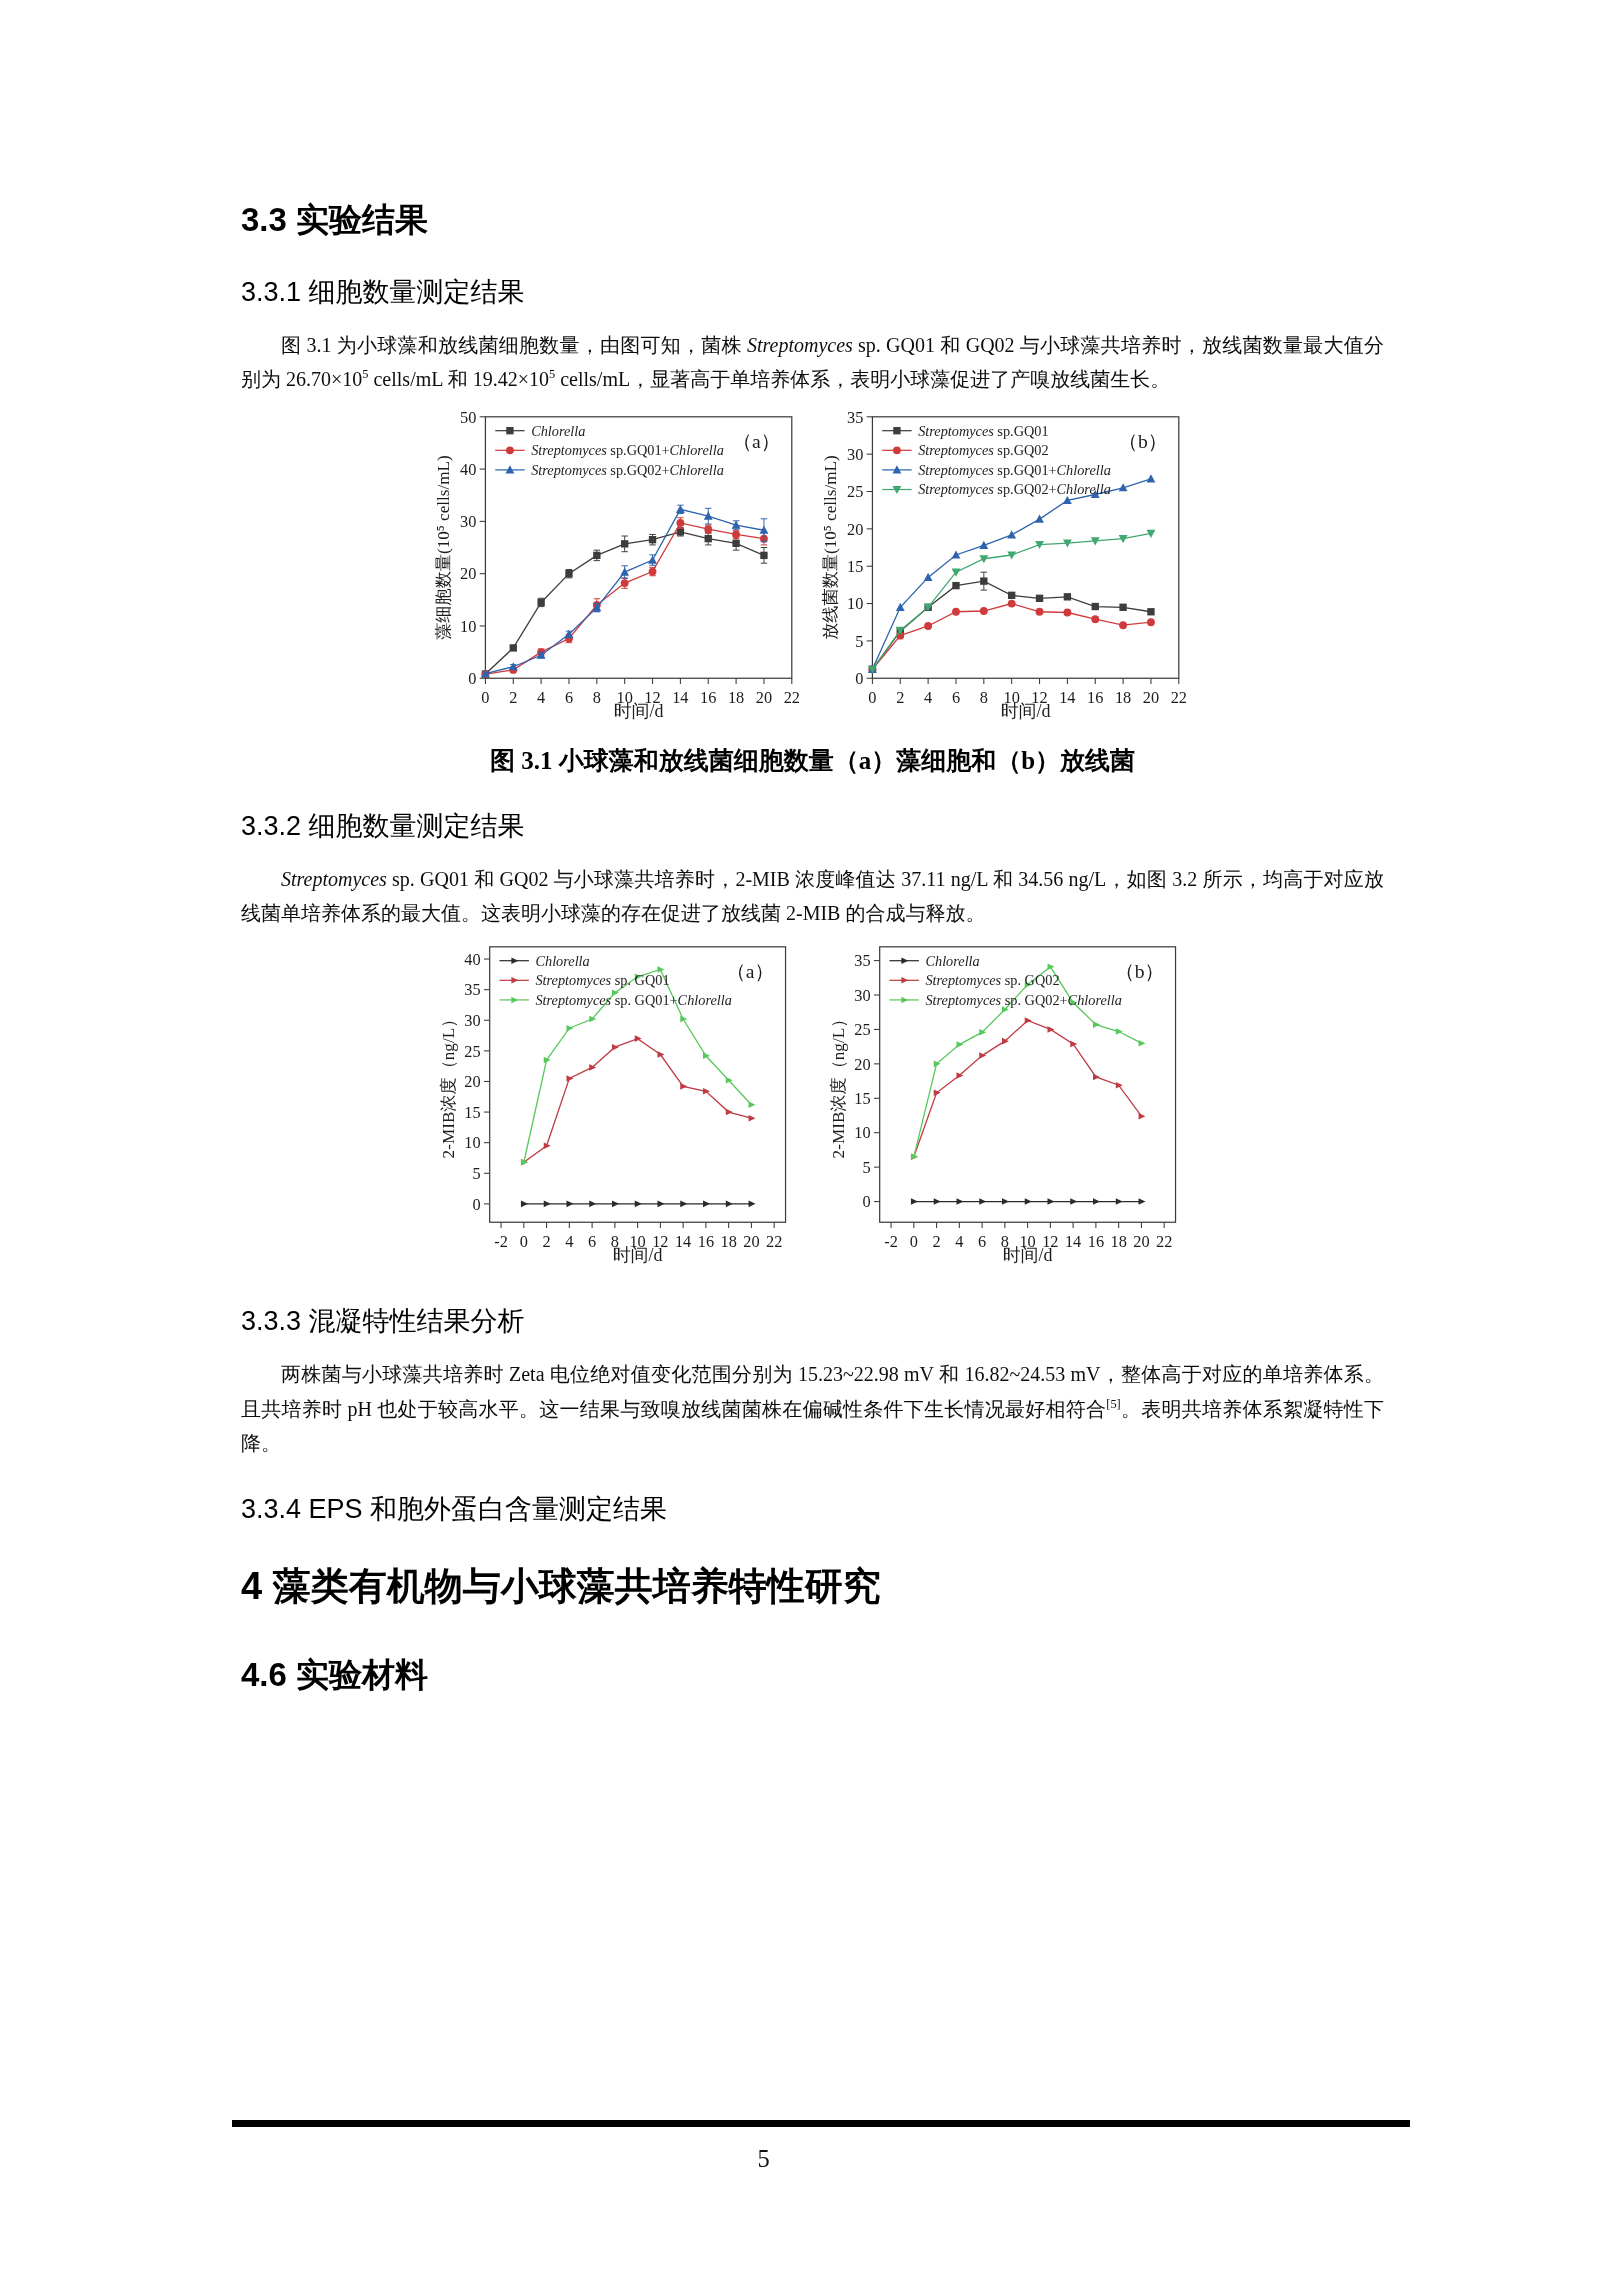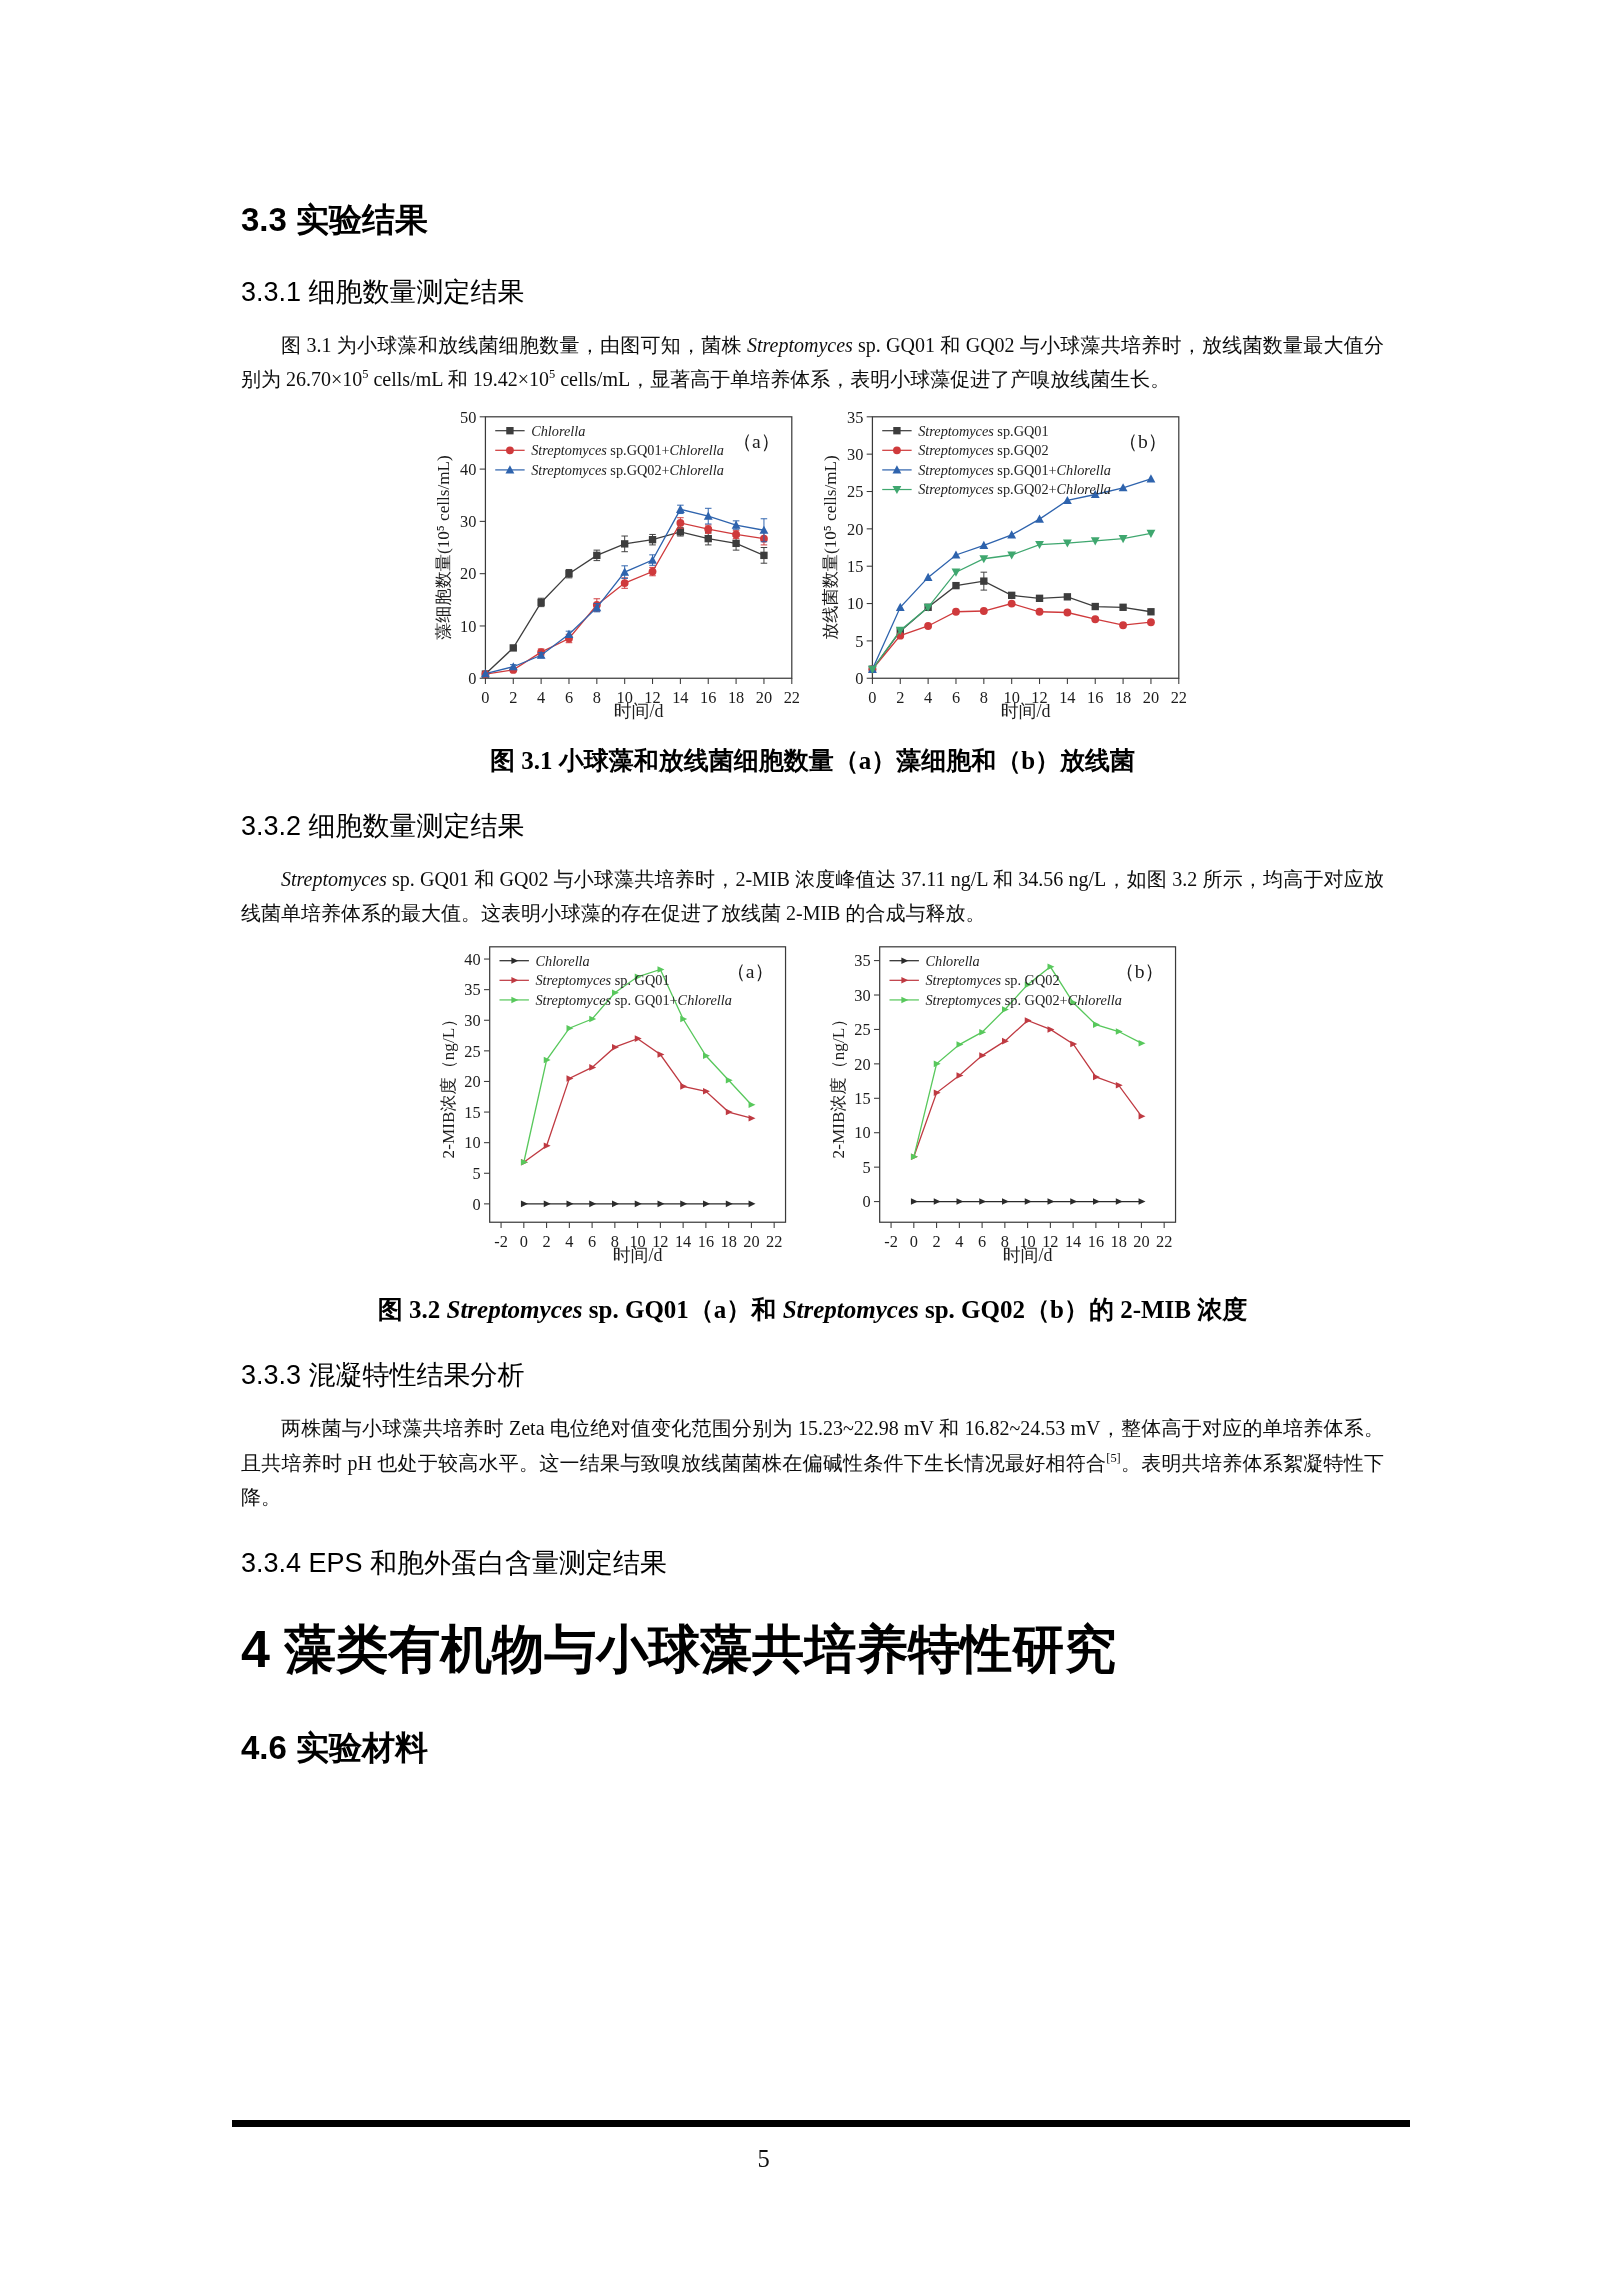--- a/index.html
+++ b/index.html
@@ -3,21 +3,21 @@
 <meta charset="utf-8">
 <style>
   html,body { margin:0; padding:0; background:#ffffff; }
   .page {
     position:relative; width:1527px; height:2295px; background:#ffffff;
     font-family:"Liberation Serif","DejaVu Serif",serif; color:#111; overflow:hidden;
   }
   .content { position:absolute; left:241px; top:198px; width:1143px; }
   .h-major { font-family:"Liberation Sans","DejaVu Sans",sans-serif; font-weight:700; font-size:33px; color:#000; margin:0; }
   .h-sub   { font-family:"Liberation Sans","DejaVu Sans",sans-serif; font-weight:400; font-size:27px; color:#000; margin:0; }
-  .h-chapter { font-family:"Liberation Sans","DejaVu Sans",sans-serif; font-weight:700; font-size:52px; color:#000; margin:0; }
+  .h-chapter { font-family:"Liberation Sans","DejaVu Sans",sans-serif; font-weight:700; font-size:38px; color:#000; margin:0; }
   .body-p { font-size:20px; line-height:1.72; text-align:justify; text-indent:2em; margin:0; color:#0d0d0d; }
   .body-p i { font-style:italic; }
   .body-p sup { font-size:0.62em; }
   .mt-sub { margin-top:31px; }
   .mt-p { margin-top:18px; }
   .fig-row { display:flex; justify-content:center; align-items:flex-start; margin-top:9.8px; }
   .fig-row.f31 { gap:14.7px; }
   .fig-row.f32 { gap:28px; margin-top:6.5px; }
   .caption { text-align:center; font-size:25px; font-weight:700; margin:8px; color:#000; }
   .caption i { font-style:italic; }
@@ -508,21 +508,20 @@
             <text x="120" y="35" font-size="17.5" fill="#222" font-family="&quot;Liberation Serif&quot;,&quot;DejaVu Serif&quot;,serif"><tspan font-style="italic">Chlorella</tspan></text>
             <line x1="76" y1="53" x2="112" y2="53" stroke="#bf3a42" stroke-width="1.5"></line>
             <polygon points="99,53 90.5,49 90.5,57" fill="#bf3a42"></polygon>
             <text x="120" y="59" font-size="17.5" fill="#222" font-family="&quot;Liberation Serif&quot;,&quot;DejaVu Serif&quot;,serif"><tspan font-style="italic">Streptomyces</tspan><tspan> sp. GQ02</tspan></text>
             <line x1="76" y1="77" x2="112" y2="77" stroke="#58c85c" stroke-width="1.5"></line>
             <polygon points="99,77 90.5,73 90.5,81" fill="#58c85c"></polygon>
             <text x="120" y="83" font-size="17.5" fill="#222" font-family="&quot;Liberation Serif&quot;,&quot;DejaVu Serif&quot;,serif"><tspan font-style="italic">Streptomyces</tspan><tspan> sp. GQ02+</tspan><tspan font-style="italic">Chlorella</tspan></text>
             <text x="412" y="50" font-size="24" fill="#1c1c1c" font-family="&quot;Liberation Serif&quot;,&quot;DejaVu Serif&quot;,serif" text-anchor="end">（b）</text>
           </svg></div>
     </div>
-    <p class="caption cap32">图 3.2 <i>Streptomyces</i> sp. GQ01（a）和 <i>Streptomyces</i> sp. GQ02（b）的 2-MIB 浓度</p>
 
     <h3 class="h-sub mt-sub">3.3.3 混凝特性结果分析</h3>
     <p class="body-p mt-p">两株菌与小球藻共培养时 Zeta 电位绝对值变化范围分别为 15.23~22.98 mV 和 16.82~24.53 mV，整体高于对应的单培养体系。且共培养时 pH 也处于较高水平。这一结果与致嗅放线菌菌株在偏碱性条件下生长情况最好相符合<sup>[5]</sup>。表明共培养体系絮凝特性下降。</p>
 
     <h3 class="h-sub mt-sub">3.3.4 EPS 和胞外蛋白含量测定结果</h3>
 
     <h1 class="h-chapter" style="margin-top:34px;">4 藻类有机物与小球藻共培养特性研究</h1>
 
     <h2 class="h-major" style="margin-top:41px;">4.6 实验材料</h2>
 

